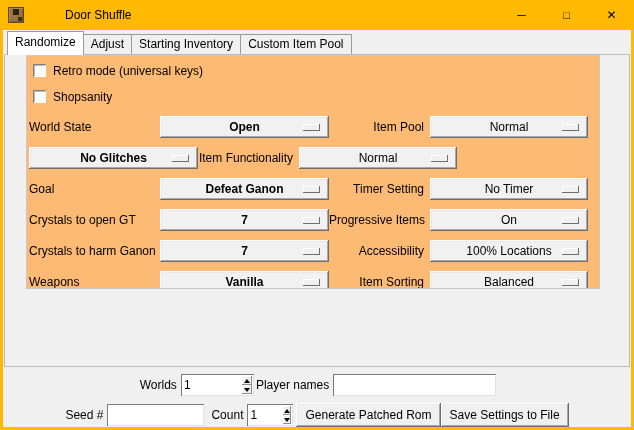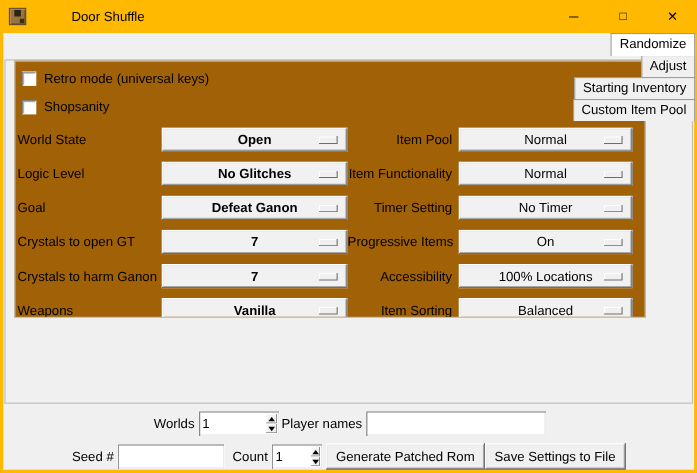--- a/index.html
+++ b/index.html
@@ -37,40 +37,40 @@
   .glyph-close{ font-size:12px; }
 
   
   .app-body {
     position:absolute; left:3px; right:3px; top:30px; bottom:3px;
     background:#f0f0f0; display:flex; flex-direction:column;
   }
 
   
   .tabbar { display:flex; align-items:flex-end; padding-left:4px; position:relative; z-index:3; }
-  .tabbar.main { height:24px;flex-direction:column; }
+  .tabbar.main { height:24px; }
   .tab {
     background:#f0f0f0; border:1px solid #9b9b9b; border-bottom:none;
     padding:2px 7px 3px 7px; height:20px; margin-right:-1px;
     display:flex; align-items:center; white-space:nowrap;
   }
   .tab.active {
     background:#ffffff; height:24px; margin-bottom:-1px; padding-bottom:4px;
     position:relative; z-index:4;
   }
 
   
   .main-page {
     margin:0 1px; height:314px; border:1px solid #bcbcbc; background:#f0f0f0;
     position:relative;
   }
   .sub-tabs-wrap { padding-left:23px; padding-top:2px; }
   .sub-page {
-    margin-left:8px; width:574px; height:234px;
-    border:1px solid #c9c9c9; background:#a16207;
+    margin-left:21px; width:574px; height:234px;
+    border:1px solid #c9c9c9; background:#fdba74;
     padding-top:8px; overflow:hidden;
   }
 
   
   .check-row { display:flex; align-items:center; margin:0 0 12px 6px; height:14px; }
   .checkbox {
     width:13px; height:13px; background:#ffffff;
     box-shadow: inset 1px 1px 0 #828282, inset -1px -1px 0 #ffffff, inset 2px 2px 0 #b6b6b6;
     margin-right:7px; flex:0 0 auto;
   }
@@ -193,21 +193,20 @@
               <span class="dd-indicator"></span>
             </div>
             <div class="lbl-right">Item Pool</div>
             <div class="dropdown dd-right">
               <span class="dd-value">Normal</span>
               <span class="dd-indicator"></span>
             </div>
           </div>
 
           <div class="opt-row">
-            <div class="lbl-left">Logic Level</div>
             <div class="dropdown dd-left">
               <span class="dd-value">No Glitches</span>
               <span class="dd-indicator"></span>
             </div>
             <div class="lbl-right">Item Functionality</div>
             <div class="dropdown dd-right">
               <span class="dd-value">Normal</span>
               <span class="dd-indicator"></span>
             </div>
           </div>

